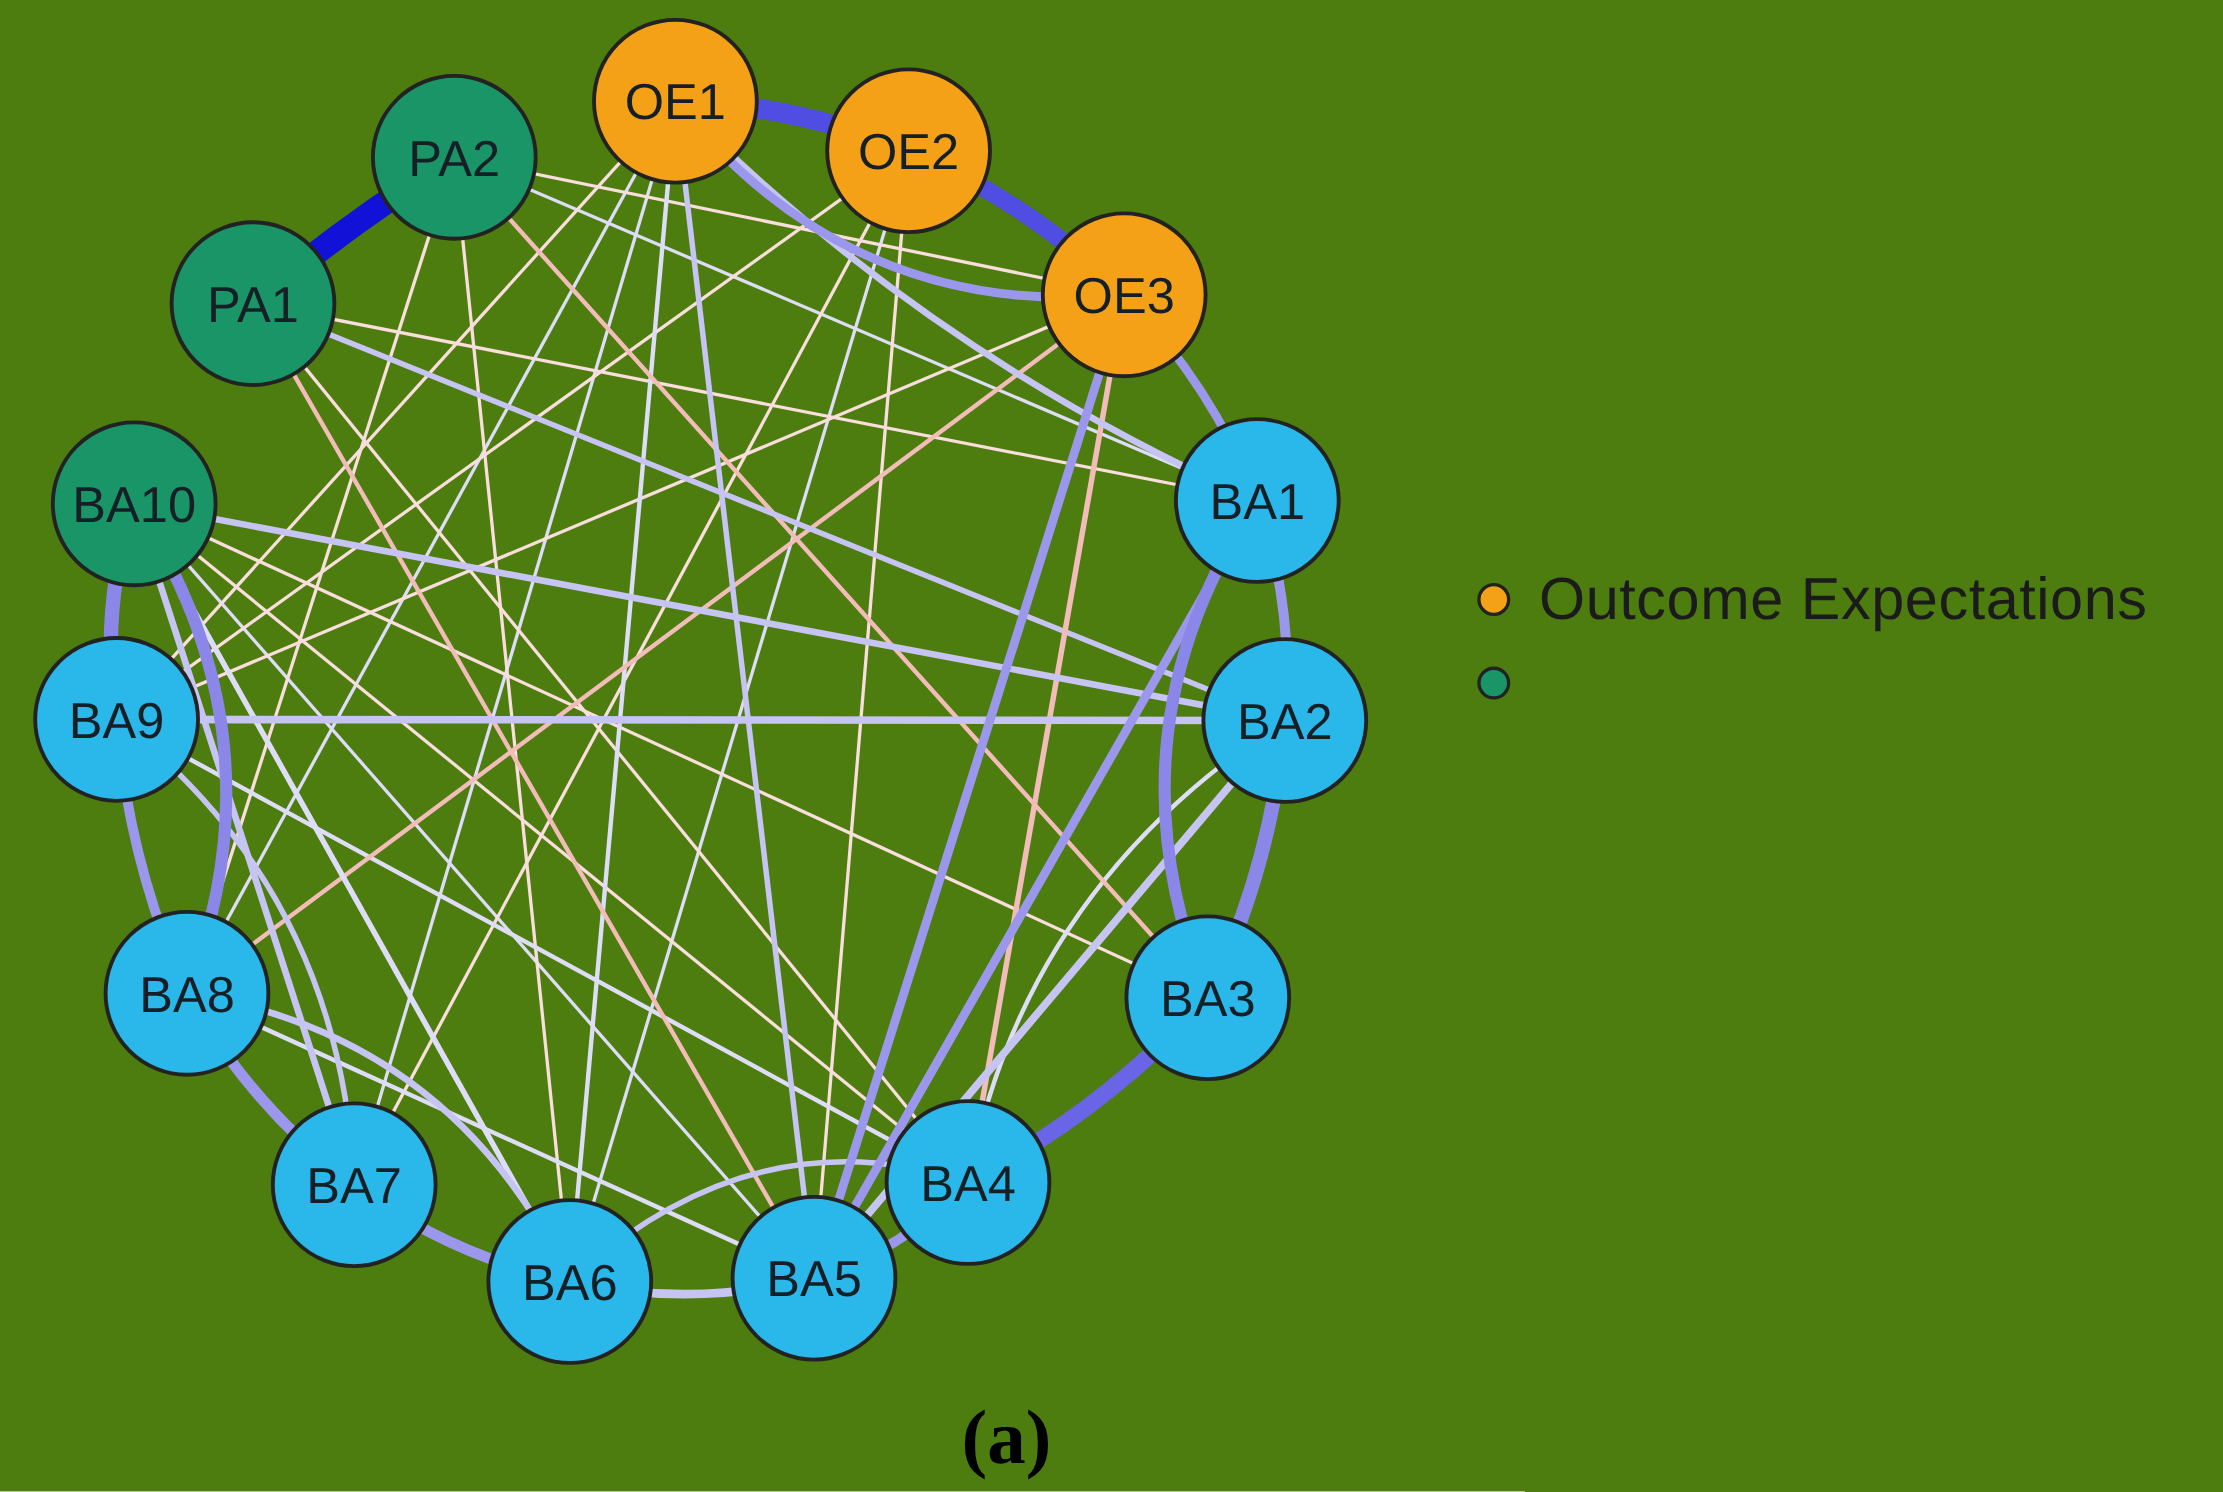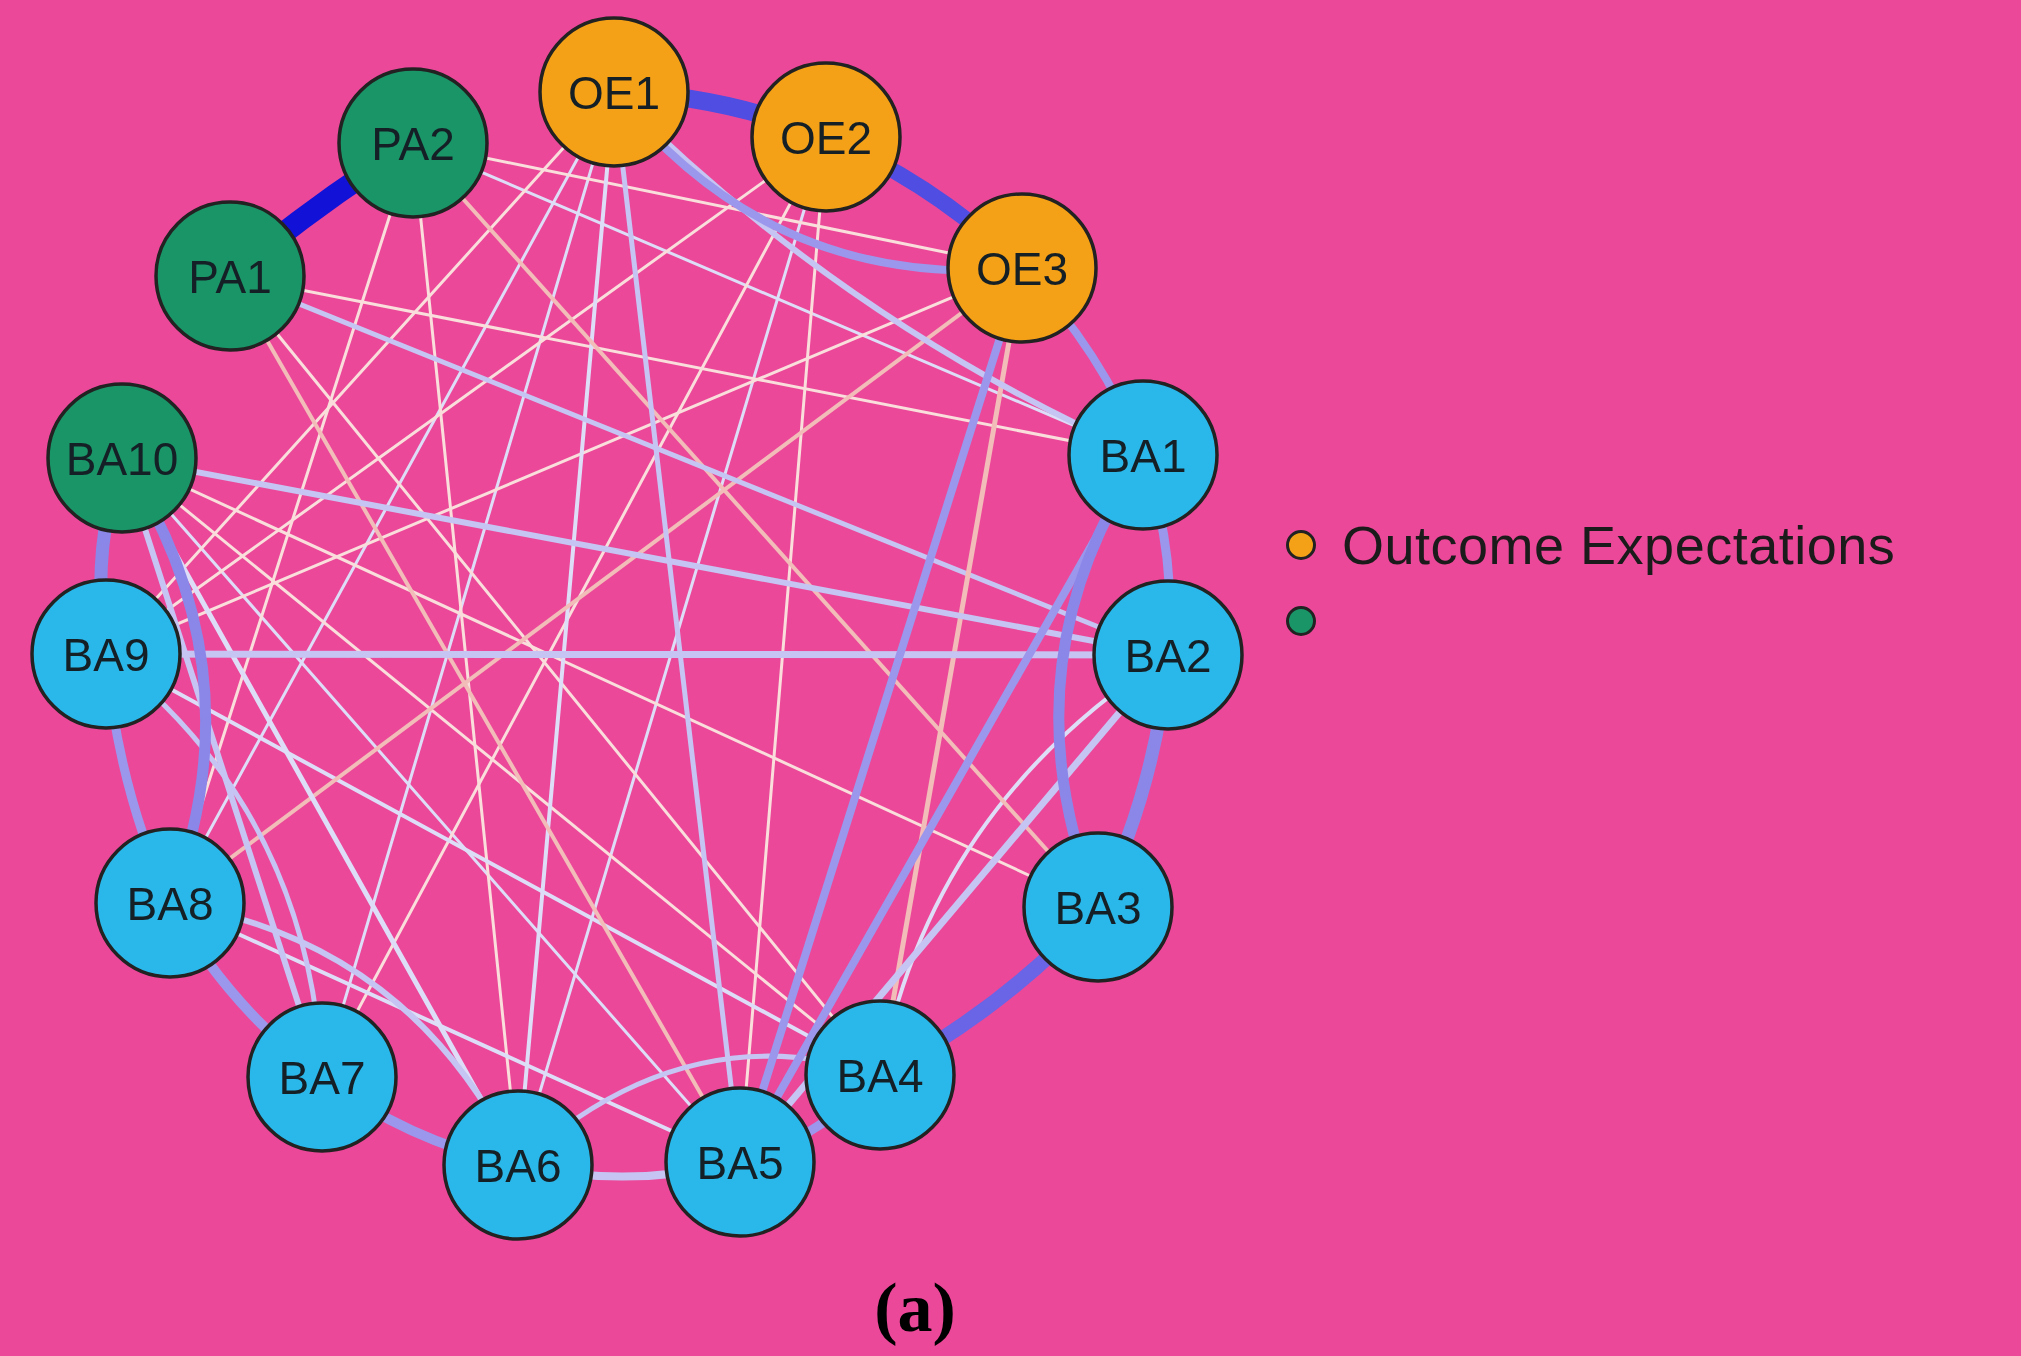--- a/index.html
+++ b/index.html
@@ -4,37 +4,37 @@
 <style>
   html, body {
     margin: 0;
     padding: 0;
     background: #ffffff;
   }
   .stage {
     position: relative;
     width: 2021px;
     height: 1356px;
-    background: #ec4899;
+    background: #4d7c0f;
     overflow: hidden;
     font-family: "Liberation Sans", sans-serif;
   }
   svg.network {
     position: absolute;
     left: 0;
     top: 0;
   }
   .node-label {
     font-family: "Liberation Sans", sans-serif;
     fill: #151f26;
     text-anchor: middle;
   }
   .legend {
     position: absolute;
-    left: 1286px;
+    left: 1343px;
     top: 518px;
     display: flex;
     flex-direction: column;
     gap: 22px;
   }
   .legend-row {
     display: flex;
     align-items: center;
     height: 54px;
   }

